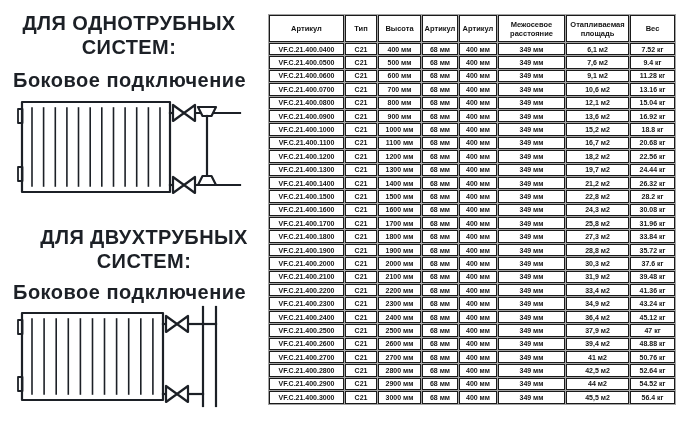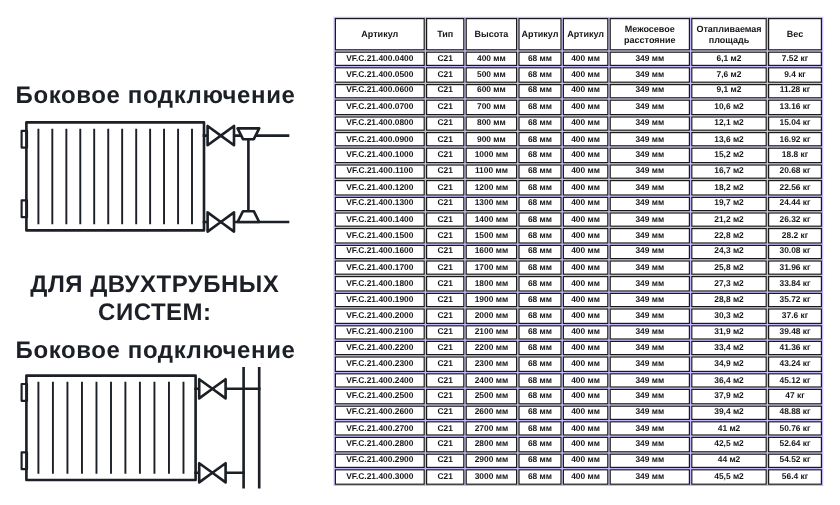--- a/index.html
+++ b/index.html
@@ -18,46 +18,46 @@
     left: 20px;
     width: 218px;
     text-align: center;
     font-size: 20px;
     font-weight: bold;
     letter-spacing: 0.4px;
     line-height: 1.18;
     color: #1c2026;
   }
   .sec-title.t1 { top: 12px; }
-  .sec-title.t2 { top: 226px; }
+  .sec-title.t2 { top: 226px; margin-left: 15px; }
   .sec-sub {
     position: absolute;
     left: 13px;
     font-size: 20px;
     font-weight: bold;
     letter-spacing: 0.5px;
     color: #1c2026;
     white-space: nowrap;
   }
   .sec-sub.s1 { top: 69px; }
   .sec-sub.s2 { top: 281px; }
   .diagram { position: absolute; left: 10px; }
   .diagram.d1 { top: 96px; }
   .diagram.d2 { top: 302px; }
   .diagram * { vector-effect: non-scaling-stroke; }
   
   table.spec {
     position: absolute;
-    left: 278px;
+    left: 268px;
     top: 14px;
     width: 408px;
     border-collapse: separate;
     border-spacing: 1px;
     table-layout: fixed;
-    background: #c4b5fd;
+    background: #a3a3a3;
   }
   table.spec th, table.spec td {
     border: 1px solid #1a1a1a;
     box-sizing: border-box;
     text-align: center;
     vertical-align: middle;
     padding: 0;
     font-weight: bold;
     color: #141414;
     background: #ffffff;
@@ -73,20 +73,21 @@
   table.spec td {
     height: 12.4px;
     font-size: 7px;
   }
 </style>
 </head>
 <body>
 
 <div class="page">
 
+  <div class="sec-title t1">ДЛЯ ОДНОТРУБНЫХ СИСТЕМ:</div>
   <div class="sec-sub s1">Боковое подключение</div>
 
   <svg class="diagram d1" width="240" height="100" viewBox="0 0 240 100" fill="none" stroke="#1c2026" stroke-width="2.2" stroke-linejoin="round" stroke-linecap="square">
     <rect x="12" y="6" width="148" height="90"></rect>
     <rect x="8" y="13" width="4.5" height="14" stroke-width="1.8"></rect>
     <rect x="8" y="71" width="4.5" height="14" stroke-width="1.8"></rect>
     <g stroke-width="1.6">
       <line x1="22" y1="12" x2="22" y2="90"></line>
         <line x1="33.6" y1="12" x2="33.6" y2="90"></line>
       <line x1="45.3" y1="12" x2="45.3" y2="90"></line>

